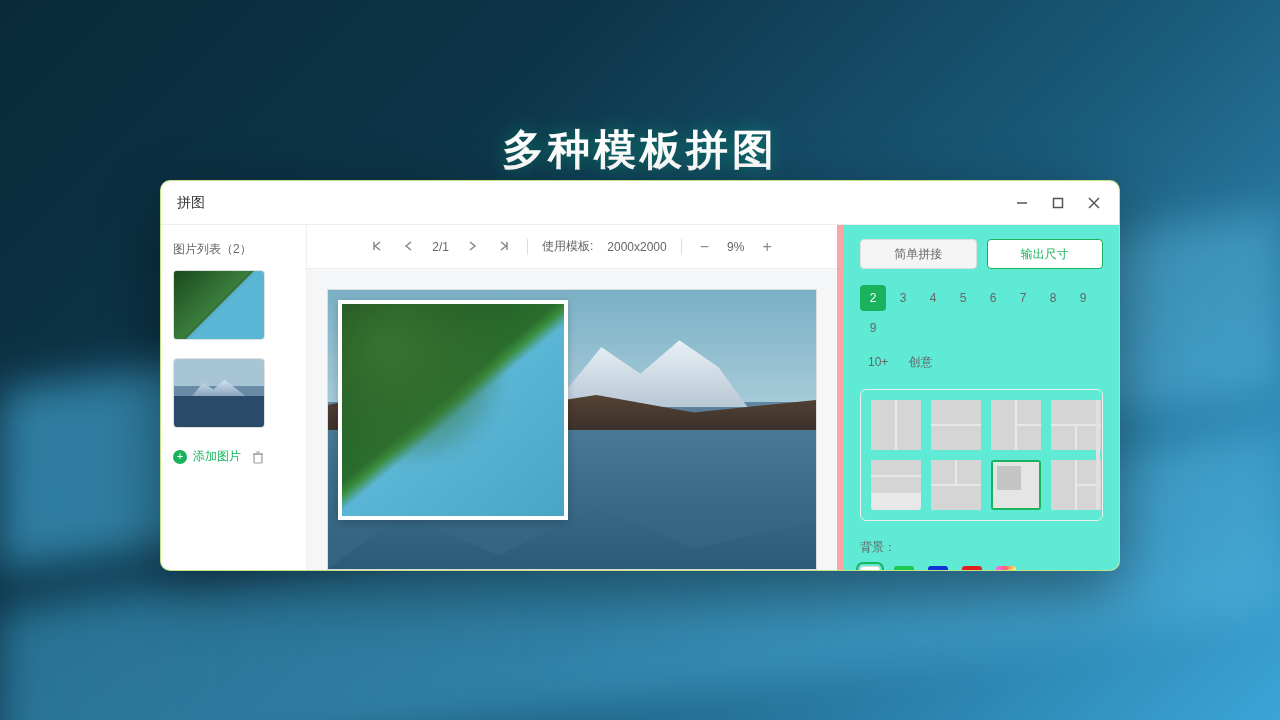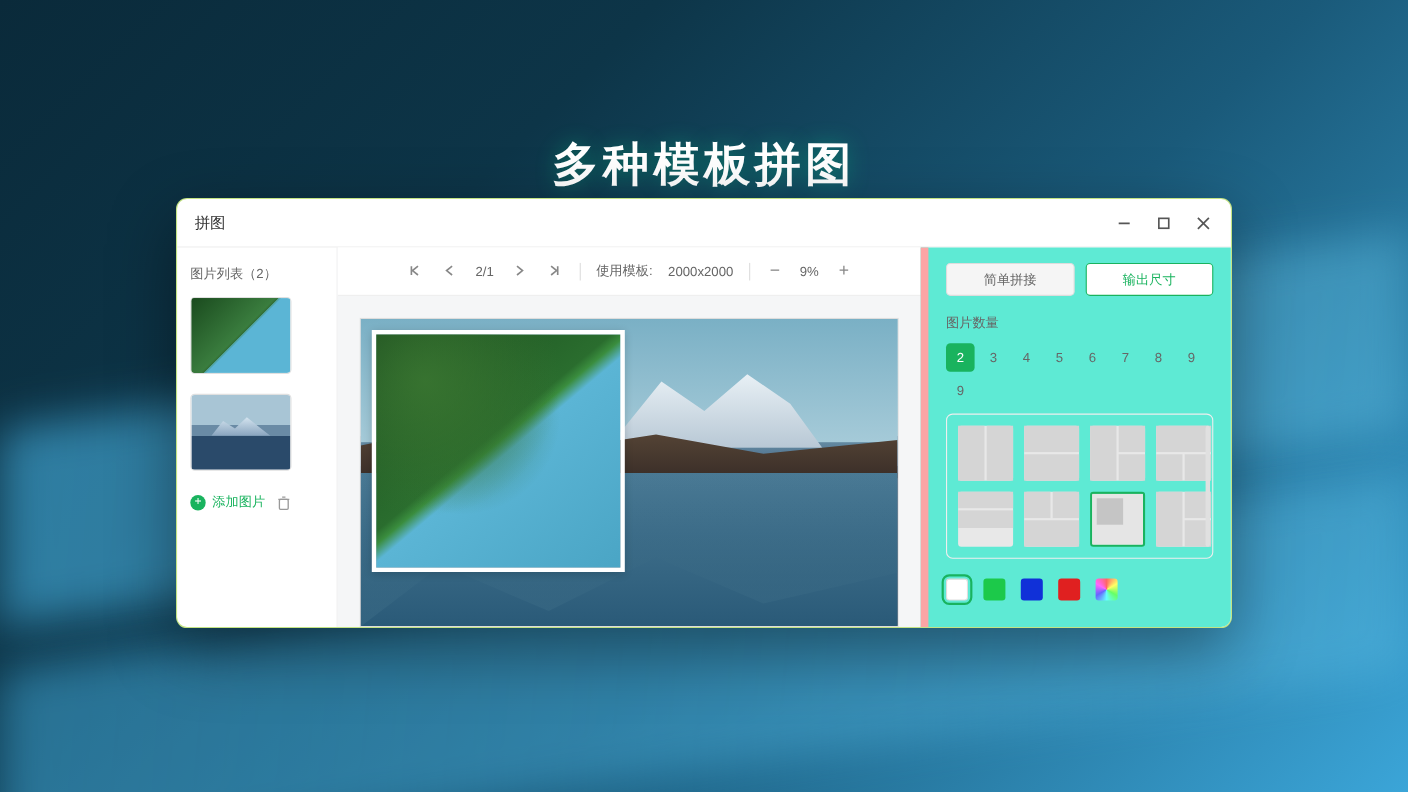--- a/index.html
+++ b/index.html
@@ -216,32 +216,35 @@
           <div class="small-img"></div>
         </div>
       </div>
     </div>
 
     <div class="right-panel">
       <div class="tab-row">
         <div class="tab">简单拼接</div>
         <div class="tab active">输出尺寸</div>
       </div>
-      <div class="section-label">图片数量</div>
       <div class="count-row">
         <div class="count-btn active">2</div>
         <div class="count-btn">3</div>
         <div class="count-btn">4</div>
         <div class="count-btn">5</div>
         <div class="count-btn">6</div>
         <div class="count-btn">7</div>
         <div class="count-btn">8</div>
         <div class="count-btn">9</div>
         <div class="count-btn">9</div>
       </div>
+      <div class="count-row" style="margin-bottom:14px">
+        <div class="count-btn wide">10+</div>
+        <div class="count-btn wide">创意</div>
+      </div>
       <div class="template-grid">
         <div class="tpl t1">
             <div></div>
             <div></div>
           </div>
         <div class="tpl t2">
             <div></div>
             <div></div>
           </div>
         <div class="tpl t3">
@@ -266,20 +269,21 @@
         <div class="tpl t7 selected">
             <div></div>
             <div></div>
           </div>
         <div class="tpl t8">
             <div></div>
             <div></div>
             <div></div>
           </div>
       </div>
+      <div class="section-label">背景：</div>
       <div class="bg-row">
         <div class="bg-swatch sw-white selected"></div>
         <div class="bg-swatch sw-green"></div>
         <div class="bg-swatch sw-blue"></div>
         <div class="bg-swatch sw-red"></div>
         <div class="bg-swatch sw-multi"></div>
       </div>
     </div>
   </div>
 </div>

